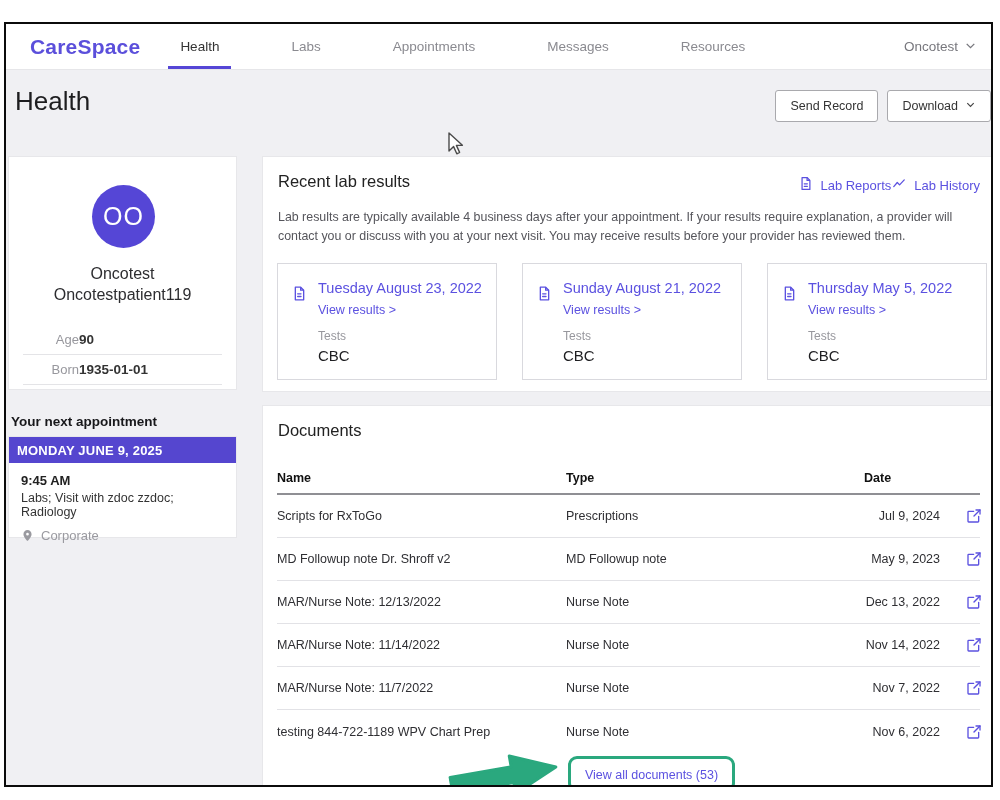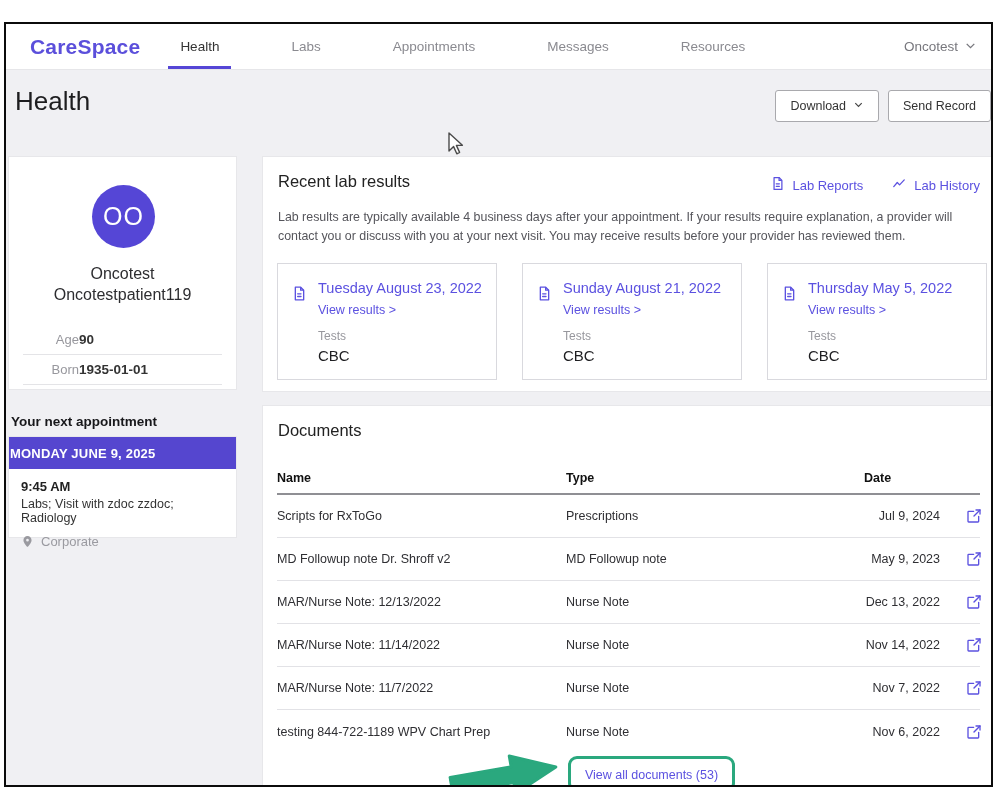--- a/index.html
+++ b/index.html
@@ -24,33 +24,33 @@
   .patient-card { position:absolute; left:2px; top:132px; width:229px; height:234px; background:#fff; border:1px solid #e7e7ea; }
   .avatar { position:absolute; left:83px; top:28px; width:63px; height:63px; border-radius:50%; background:#5546d6; color:#fff; display:flex; align-items:center; justify-content:center; font-size:25px; letter-spacing:1px; }
   .patient-name { position:absolute; top:106px; left:0; right:0; text-align:center; font-size:16px; color:#2d2d30; line-height:1.32; }
   .info-rows { position:absolute; left:0; right:0; top:168px; }
   .info-row { display:flex; align-items:center; height:30px; margin:0 14px; border-bottom:1px solid #e4e4e7;text-align:right; }
   .info-label { width:56px; font-size:13px; color:#97979d; }
   .info-value { font-size:13.5px; font-weight:600; color:#333; }
 
   .appt-heading { position:absolute; left:5px; top:390px; font-size:13.5px; font-weight:700; color:#17171a; }
   .appt-card { position:absolute; left:2px; top:412px; width:229px; height:102px; background:#fff; border:1px solid #e7e7ea; }
-  .appt-banner { height:32px; background:#5546cf; color:#fff; font-size:13px; font-weight:700; display:flex; align-items:center; padding-left:1px; letter-spacing:.2px; }
+  .appt-banner { height:26px; background:#5546cf; color:#fff; font-size:13px; font-weight:700; display:flex; align-items:center; padding-left:8px; letter-spacing:.2px; }
   .appt-body { padding:10px 12px 0; }
   .appt-time { font-size:13px; font-weight:700; color:#222; }
   .appt-details { margin-top:3px; font-size:12.5px; color:#333; }
   .appt-loc { margin-top:9px; display:flex; gap:7px; font-size:13px; color:#9a9aa0; }
 
   
   .panel { position:absolute; left:256px; width:733px; background:#fff; border:1px solid #e7e7ea; }
   .labs-panel { top:132px; height:236px; }
   .docs-panel { top:381px; height:384px; }
   .panel-title { position:absolute; left:15px; top:15px; font-size:16.5px; font-weight:400; color:#222; }
 
-  .lab-links { position:absolute; right:14px; top:19px; display:flex; gap:28px; }
+  .lab-links { position:absolute; right:14px; top:19px; display:flex; }
   .lab-link { display:flex; align-items:center; gap:7px; font-size:13px; color:#5b51e0; cursor:pointer; }
   .labs-desc { position:absolute; left:15px; top:51px; width:708px; font-size:12.4px; line-height:1.5; color:#55555b; }
   .lab-cards { position:absolute; left:14px; top:106px; display:flex; gap:25px; }
   .lab-card { position:relative; width:220px; height:117px; background:#fff; border:1px solid #d9d9de; }
   .lab-card .doc-ic { position:absolute; left:13px; top:21px; }
   .lab-date { position:absolute; left:40px; top:16px; font-size:14.5px; color:#5b51e0; }
   .lab-view { position:absolute; left:40px; top:39px; font-size:12.5px; color:#5b51e0; cursor:pointer; }
   .lab-tests-label { position:absolute; left:40px; top:65px; font-size:12px; color:#97979d; }
   .lab-tests-value { position:absolute; left:40px; top:83px; font-size:15px; color:#1f1f22; }
 
@@ -92,30 +92,30 @@
             <polyline points="5,9 12,16 19,9"></polyline>
           </svg>
       </span>
     </div>
   </div>
 
   <div class="page-head">
     <div class="page-title">Health</div>
     <div class="head-buttons">
       <button class="btn">
+          <span>Send Record</span>
+        </button>
+      <button class="btn">
         <span>Download</span>
         <span>
           <svg width="11" height="11" viewBox="0 0 24 24" fill="none" stroke="#444" stroke-width="2.6">
               <polyline points="5,9 12,16 19,9"></polyline>
             </svg>
         </span>
       </button>
-      <button class="btn">
-          <span>Send Record</span>
-        </button>
     </div>
   </div>
 
   <div class="patient-card">
     <div class="avatar">
         <span>OO</span>
       </div>
     <div class="patient-name">
       <div>Oncotest</div>
       <div>Oncotestpatient119</div>

